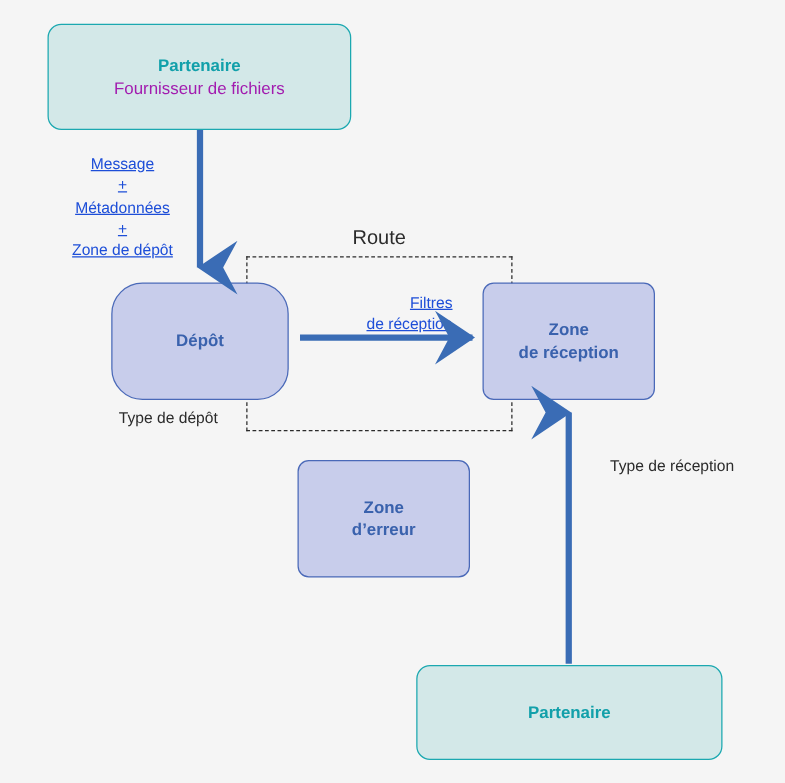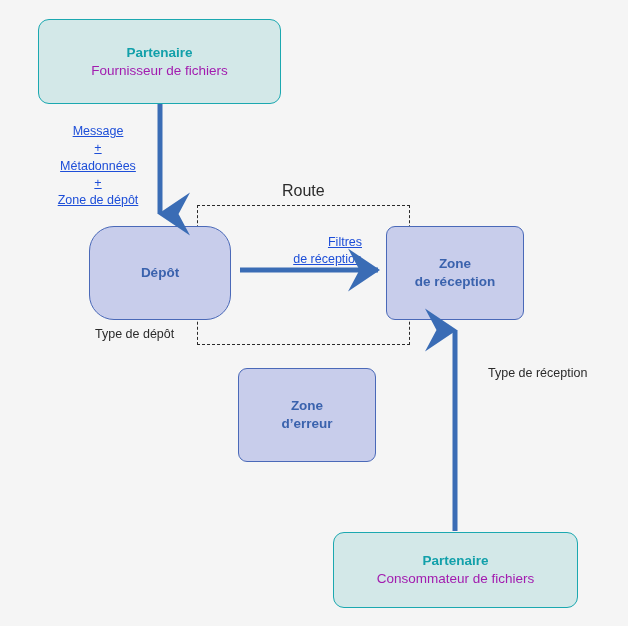--- a/index.html
+++ b/index.html
@@ -136,21 +136,20 @@
   </div>
   <div class="caption" style="left:488px; top:327px;margin-top:39px;">Type de réception</div>
 
   <div class="node zone" style="left:238px; top:368px; width:138px; height:94px;">
     <span class="line">Zone</span>
     <span class="line">d’erreur</span>
   </div>
 
   <div class="node partner" style="left:333px; top:532px; width:245px; height:76px;">
     <span class="title">Partenaire</span>
-    <span class="subtitle">Consommateur de fichiers</span>
   </div>
 
   <svg id="arrows" viewBox="0 0 628 626" xmlns="http://www.w3.org/2000/svg">
     <defs>
       <marker id="ah-down" markerWidth="9" markerHeight="9" refX="4.5" refY="8" orient="auto" markerUnits="strokeWidth">
         <path d="M 0.2 2 L 4.5 8.4 L 8.8 2 L 4.5 4.3 Z" fill="#3a6cb5"></path>
       </marker>
       <marker id="ah-right" markerWidth="9" markerHeight="9" refX="8" refY="4.5" orient="auto" markerUnits="strokeWidth">
         <path d="M 2 0.2 L 8.4 4.5 L 2 8.8 L 4.3 4.5 Z" fill="#3a6cb5"></path>
       </marker>

